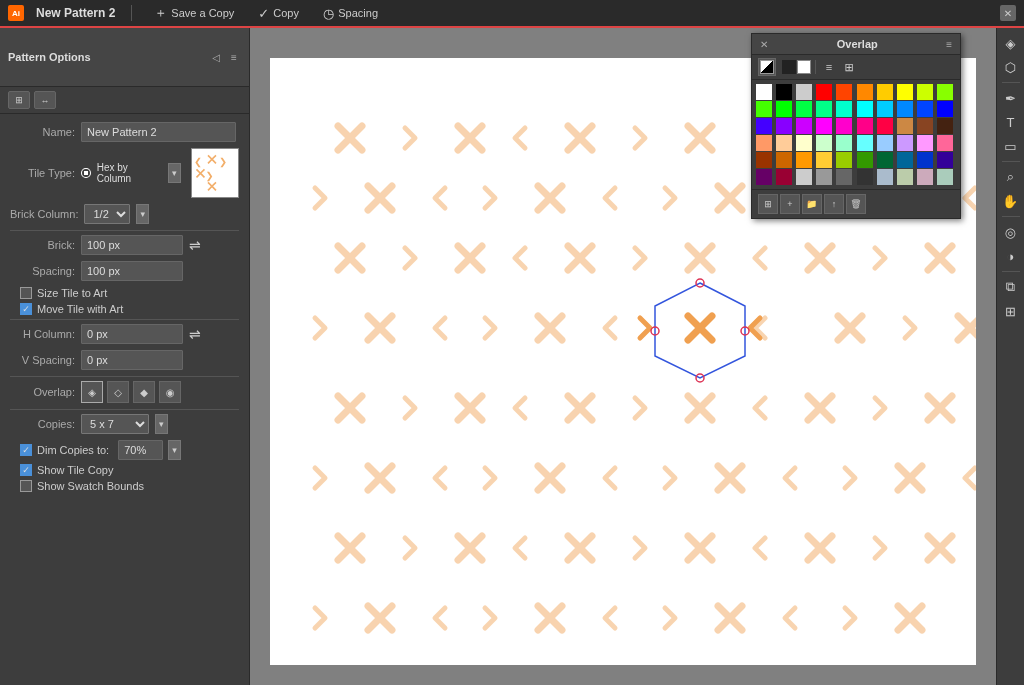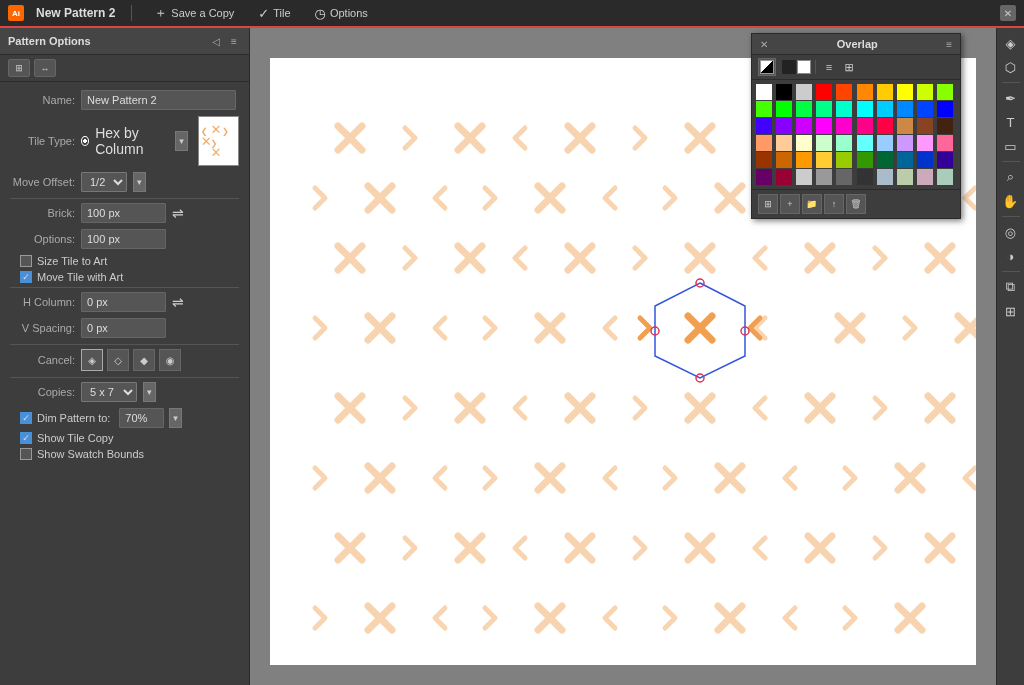--- a/index.html
+++ b/index.html
@@ -61,21 +61,21 @@
       width: 250px;
       background: #3d3d3d;
       border-right: 1px solid #2a2a2a;
       display: flex;
       flex-direction: column;
     }
     #panel-header {
       display: flex;
       align-items: center;
       justify-content: space-between;
-      padding: 6px 8px;
+      padding: 22px 8px;
       background: #454545;
       border-bottom: 1px solid #2a2a2a;
     }
     #panel-header .panel-title {
       font-size: 11px;
       font-weight: bold;
       color: #ddd;
     }
     #panel-header .panel-icons {
       display: flex; gap: 4px;
@@ -121,21 +121,21 @@
       background: #555;
       border: 1px solid #666;
       color: #ddd;
       font-size: 11px;
       padding: 2px 5px;
       height: 20px;
       outline: none;
       border-radius: 1px;
     }
     .form-input-wide { width: 155px; }
-    .form-input-med { width: 85px; }
+    .form-input-med { width: 102px; }
 
     .tile-type-row {
       display: flex; align-items: center; gap: 6px;
     }
     .radio-btn {
       width: 10px; height: 10px;
       border-radius: 50%;
       border: 1px solid #aaa;
       background: transparent;
       cursor: pointer;
@@ -327,25 +327,25 @@
     <span>Ai</span>
   </div>
   <span class="pattern-name">New Pattern 2</span>
   <div class="divider"></div>
   <div class="top-action">
     <span class="icon">＋</span>
     <span>Save a Copy</span>
   </div>
   <div class="top-action">
     <span class="icon">✓</span>
-    <span>Tile</span>
+    <span>Copy</span>
   </div>
   <div class="top-action">
     <span class="icon">◷</span>
-    <span>Options</span>
+    <span>Spacing</span>
   </div>
   <div id="close-btn">✕</div>
 </div>
 
 <div id="main">
 
   <div id="left-panel">
     <div id="panel-header">
       <span class="panel-title">Pattern Options</span>
       <div class="panel-icons">
@@ -363,56 +363,56 @@
 
       <div class="form-row">
         <span class="form-label">Name:</span>
         <input class="form-input form-input-wide" type="text" value="New Pattern 2" style="">
       </div>
 
       <div class="form-row">
         <span class="form-label">Tile Type:</span>
         <div class="tile-type-row">
           <div class="radio-btn selected"></div>
-          <span style="color:#ddd;font-size:14px;">Hex by Column</span>
+          <span style="color:#ddd;font-size:10px;">Hex by Column</span>
           <div class="select-arrow">▾</div>
         </div>
 
         <div class="tile-preview">
           <svg width="48" height="48" viewBox="0 0 48 48">
             <g fill="#f0a050" opacity="0.85">
               <text x="14" y="16" font-size="16" font-family="Arial">✕</text>
               <text x="28" y="16" font-size="10" font-family="Arial">❯</text>
               <text x="2" y="16" font-size="10" font-family="Arial">❮</text>
               <text x="14" y="30" font-size="10" font-family="Arial">❯</text>
               <text x="2" y="30" font-size="16" font-family="Arial">✕</text>
               <text x="14" y="44" font-size="16" font-family="Arial">✕</text>
             </g>
           </svg>
         </div>
       </div>
 
       <div class="form-row">
-        <span class="form-label">Move Offset:</span>
+        <span class="form-label">Brick Column:</span>
         <select class="select-box">
           <option>1/2</option>
         </select>
         <div class="select-arrow">▾</div>
       </div>
 
       <div class="divider-line"></div>
 
       <div class="form-row">
         <span class="form-label">Brick:</span>
         <input class="form-input form-input-med" type="text" value="100 px" style="">
         <div class="panel-icon" style="font-size:14px;">⇌</div>
       </div>
 
       <div class="form-row">
-        <span class="form-label">Options:</span>
+        <span class="form-label">Spacing:</span>
         <input class="form-input form-input-med" type="text" value="100 px" style="">
       </div>
 
       <div class="checkbox-row">
         <div class="checkbox"></div>
         <span>Size Tile to Art</span>
       </div>
       <div class="checkbox-row">
         <div class="checkbox checked">✓</div>
         <span>Move Tile with Art</span>
@@ -427,42 +427,42 @@
       </div>
 
       <div class="form-row">
         <span class="form-label">V Spacing:</span>
         <input class="form-input form-input-med" type="text" value="0 px" style="">
       </div>
 
       <div class="divider-line"></div>
 
       <div class="form-row">
-        <span class="form-label">Cancel:</span>
+        <span class="form-label">Overlap:</span>
         <div class="overlap-row">
           <div class="overlap-btn active">◈</div>
           <div class="overlap-btn">◇</div>
           <div class="overlap-btn">◆</div>
           <div class="overlap-btn">◉</div>
         </div>
       </div>
 
       <div class="divider-line"></div>
 
       <div class="form-row">
         <span class="form-label">Copies:</span>
-        <select class="select-box" style="width:56px;">
+        <select class="select-box" style="width:68px;">
           <option>5 x 7</option>
         </select>
         <div class="select-arrow">▾</div>
       </div>
 
       <div class="checkbox-row">
         <div class="checkbox checked">✓</div>
-        <span>Dim Pattern to:</span>
+        <span>Dim Copies to:</span>
         <input class="form-input" style="width: 45px; margin-left: 4px;" type="text" value="70%">
         <div class="select-arrow">▾</div>
       </div>
 
       <div class="checkbox-row">
         <div class="checkbox checked">✓</div>
         <span>Show Tile Copy</span>
       </div>
 
       <div class="checkbox-row">

